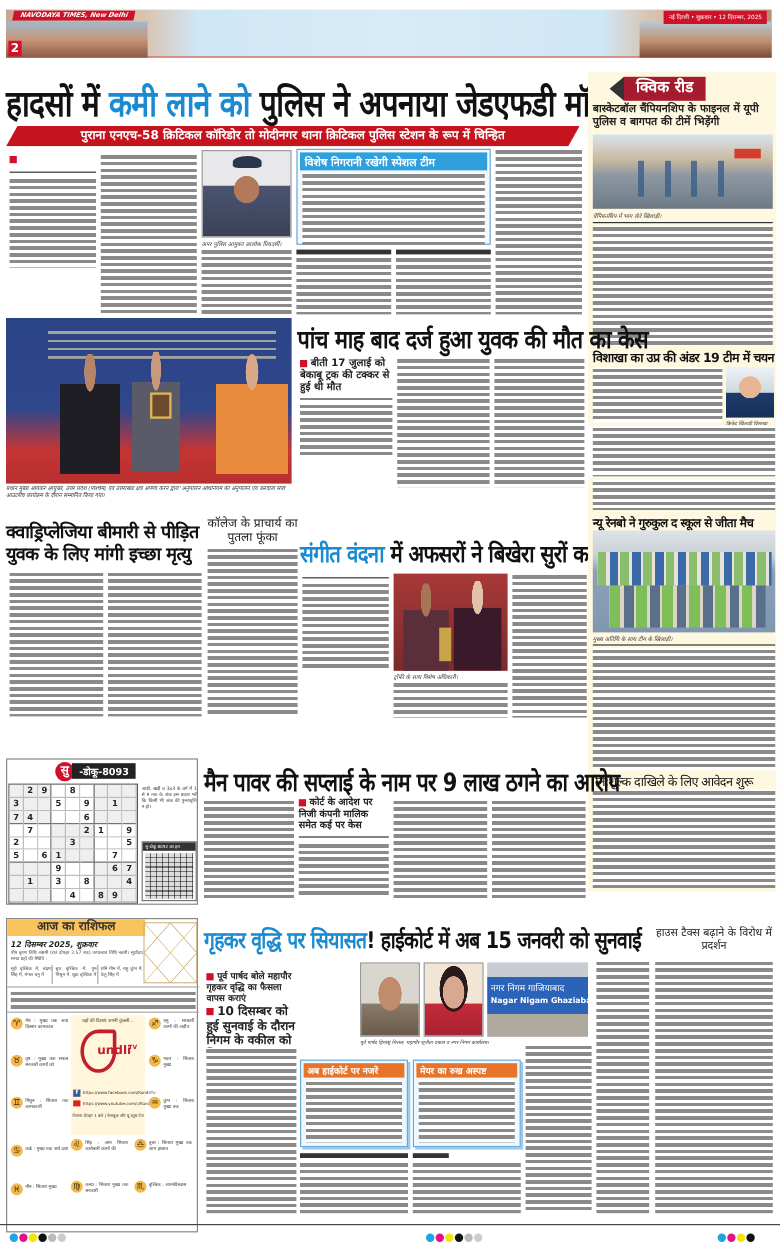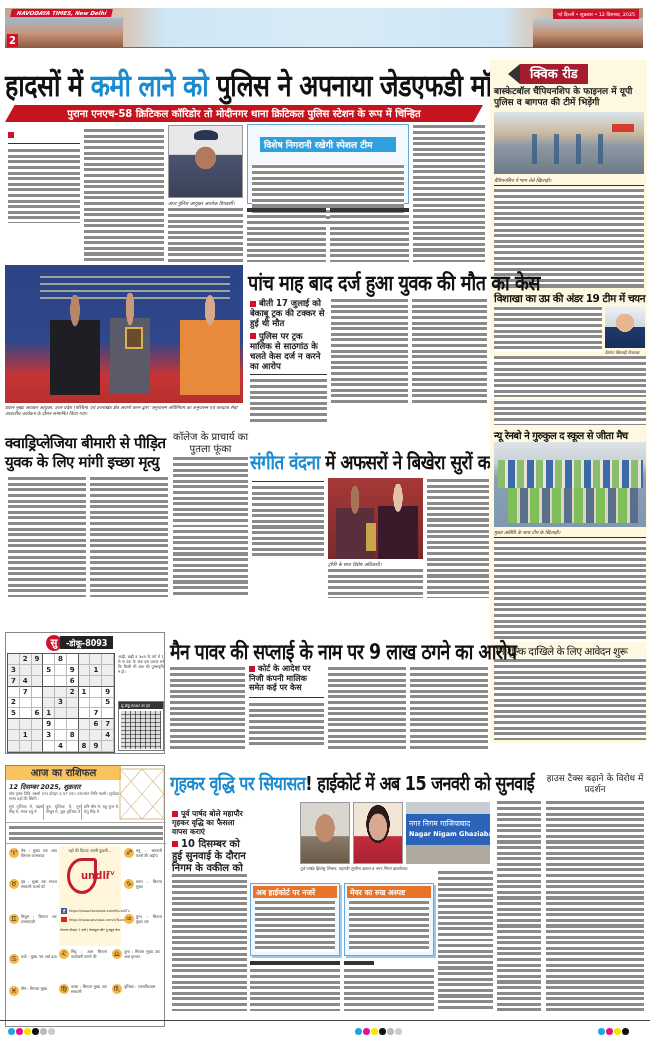--- a/index.html
+++ b/index.html
@@ -42,21 +42,21 @@
 </div>
 <div class="abs txt lines" style="left:84px;top:128px;width:80px;height:133px;"></div>
 
 <div class="abs photo" style="left:168px;top:125px;width:75px;height:73px;background:radial-gradient(ellipse at 50% 45%,#b27a5a 0 20%,transparent 21%),linear-gradient(180deg,#e8e8ea 0%,#e8e8ea 40%,#4a5470 41%,#3a4258 100%);border:1px solid #999;">
   <div class="abs" style="left:25px;top:4px;width:24px;height:10px;background:#2c3550;border-radius:50% 50% 20% 20%;"></div>
 </div>
 <div class="abs caption" style="left:168px;top:200px;width:75px;">अपर पुलिस आयुक्त आलोक प्रियदर्शी।</div>
 <div class="abs txt lines" style="left:168px;top:207px;width:75px;height:55px;"></div>
 
 <div class="abs" style="left:247px;top:124px;width:162px;height:80px;border:1px solid #6aa8d8;background:#f2f8fd;">
-  <div style="background:#2fa0dd;color:#fff;font-size:9px;font-weight:bold;padding:1px 4px;margin:12px;">विशेष निगरानी रखेगी स्पेशल टीम</div>
+  <div style="background:#2fa0dd;color:#fff;font-size:9px;font-weight:bold;padding:1px 4px;margin:2px;">विशेष निगरानी रखेगी स्पेशल टीम</div>
   <div class="txt lines" style="margin:2px 4px;height:60px;"></div>
 </div>
 <div class="abs" style="left:247px;top:208px;width:79px;height:4px;background:#333;"></div>
 <div class="abs" style="left:330px;top:208px;width:79px;height:4px;background:#333;"></div>
 <div class="abs txt lines" style="left:247px;top:214px;width:79px;height:48px;"></div>
 <div class="abs txt lines" style="left:330px;top:214px;width:79px;height:48px;"></div>
 <div class="abs txt lines" style="left:413px;top:124px;width:72px;height:138px;"></div>
 
 <div class="abs" style="left:490px;top:60px;width:157px;height:295px;background:#fff8e0;">
   <div class="abs" style="left:30px;top:4px;background:#a51c30;color:#fff;font-size:13px;font-weight:bold;padding:0 10px;height:20px;line-height:20px;">क्विक रीड</div>
@@ -81,21 +81,20 @@
   <div class="abs" style="left:45px;top:30px;width:50px;height:100px;background:radial-gradient(ellipse at 50% 15%,#b58668 0 13%,transparent 14%),linear-gradient(180deg,transparent 0 25%,#1e1e24 25%);border-radius:20px 20px 0 0;"></div>
   <div class="abs" style="left:105px;top:28px;width:40px;height:100px;background:radial-gradient(ellipse at 50% 15%,#c8997a 0 14%,transparent 15%),linear-gradient(180deg,transparent 0 25%,#5a5a68 25%);border-radius:20px 20px 0 0;"></div>
   <div class="abs" style="left:175px;top:30px;width:60px;height:100px;background:radial-gradient(ellipse at 50% 15%,#d9a888 0 12%,transparent 13%),linear-gradient(180deg,transparent 0 25%,#e78a3c 25%);border-radius:25px 25px 0 0;"></div>
   <div class="abs" style="left:120px;top:62px;width:18px;height:22px;background:#6b4a2e;border:2px solid #d8b35e;"></div>
 </div>
 <div class="abs caption" style="left:5px;top:405px;width:238px;font-size:4.6px;line-height:6px;height:24px;overflow:hidden;">प्रधान मुख्य आयकर आयुक्त, उत्तर प्रदेश (पश्चिम) एवं उत्तराखंड क्षेत्र अपर्णा करन द्वारा 'अनुपालन अधिनियम का अनुपालन एवं करदाता सेवा' आउटरीच कार्यक्रम के दौरान सम्मानित किया गया।</div>
 
 <div class="abs hl" style="left:248px;top:268px;width:240px;font-size:18px;white-space:nowrap;transform:scaleY(1.15);transform-origin:left top;">पांच माह बाद दर्ज हुआ युवक की मौत का केस</div>
 <div class="abs" style="left:250px;top:298px;width:77px;">
   <div class="sub" style="font-size:8.5px;margin-bottom:2px;"><span class="redsq"></span><span>बीती 17 जुलाई को बेकाबू ट्रक की टक्कर से हुई थी मौत</span></div>
-  <div class="sub" style="font-size:8.5px;"><span class="redsq"></span><span>पुलिस पर ट्रक मालिक से साठगांठ के चलते केस दर्ज न करने का आरोप</span></div>
   <div class="rule" style="margin-top:3px;"></div>
   <div class="txt lines" style="margin-top:3px;height:46px;"></div>
 </div>
 <div class="abs txt lines" style="left:331px;top:298px;width:77px;height:108px;"></div>
 <div class="abs txt lines" style="left:412px;top:298px;width:75px;height:108px;"></div>
 
 <div class="abs hl" style="left:5px;top:434px;width:165px;font-size:15px;line-height:19px;">क्वाड्रिप्लेजिया बीमारी से पीड़ित युवक के लिए मांगी इच्छा मृत्यु</div>
 <div class="abs txt lines" style="left:8px;top:476px;width:78px;height:121px;"></div>
 <div class="abs txt lines" style="left:90px;top:476px;width:78px;height:121px;"></div>
 

